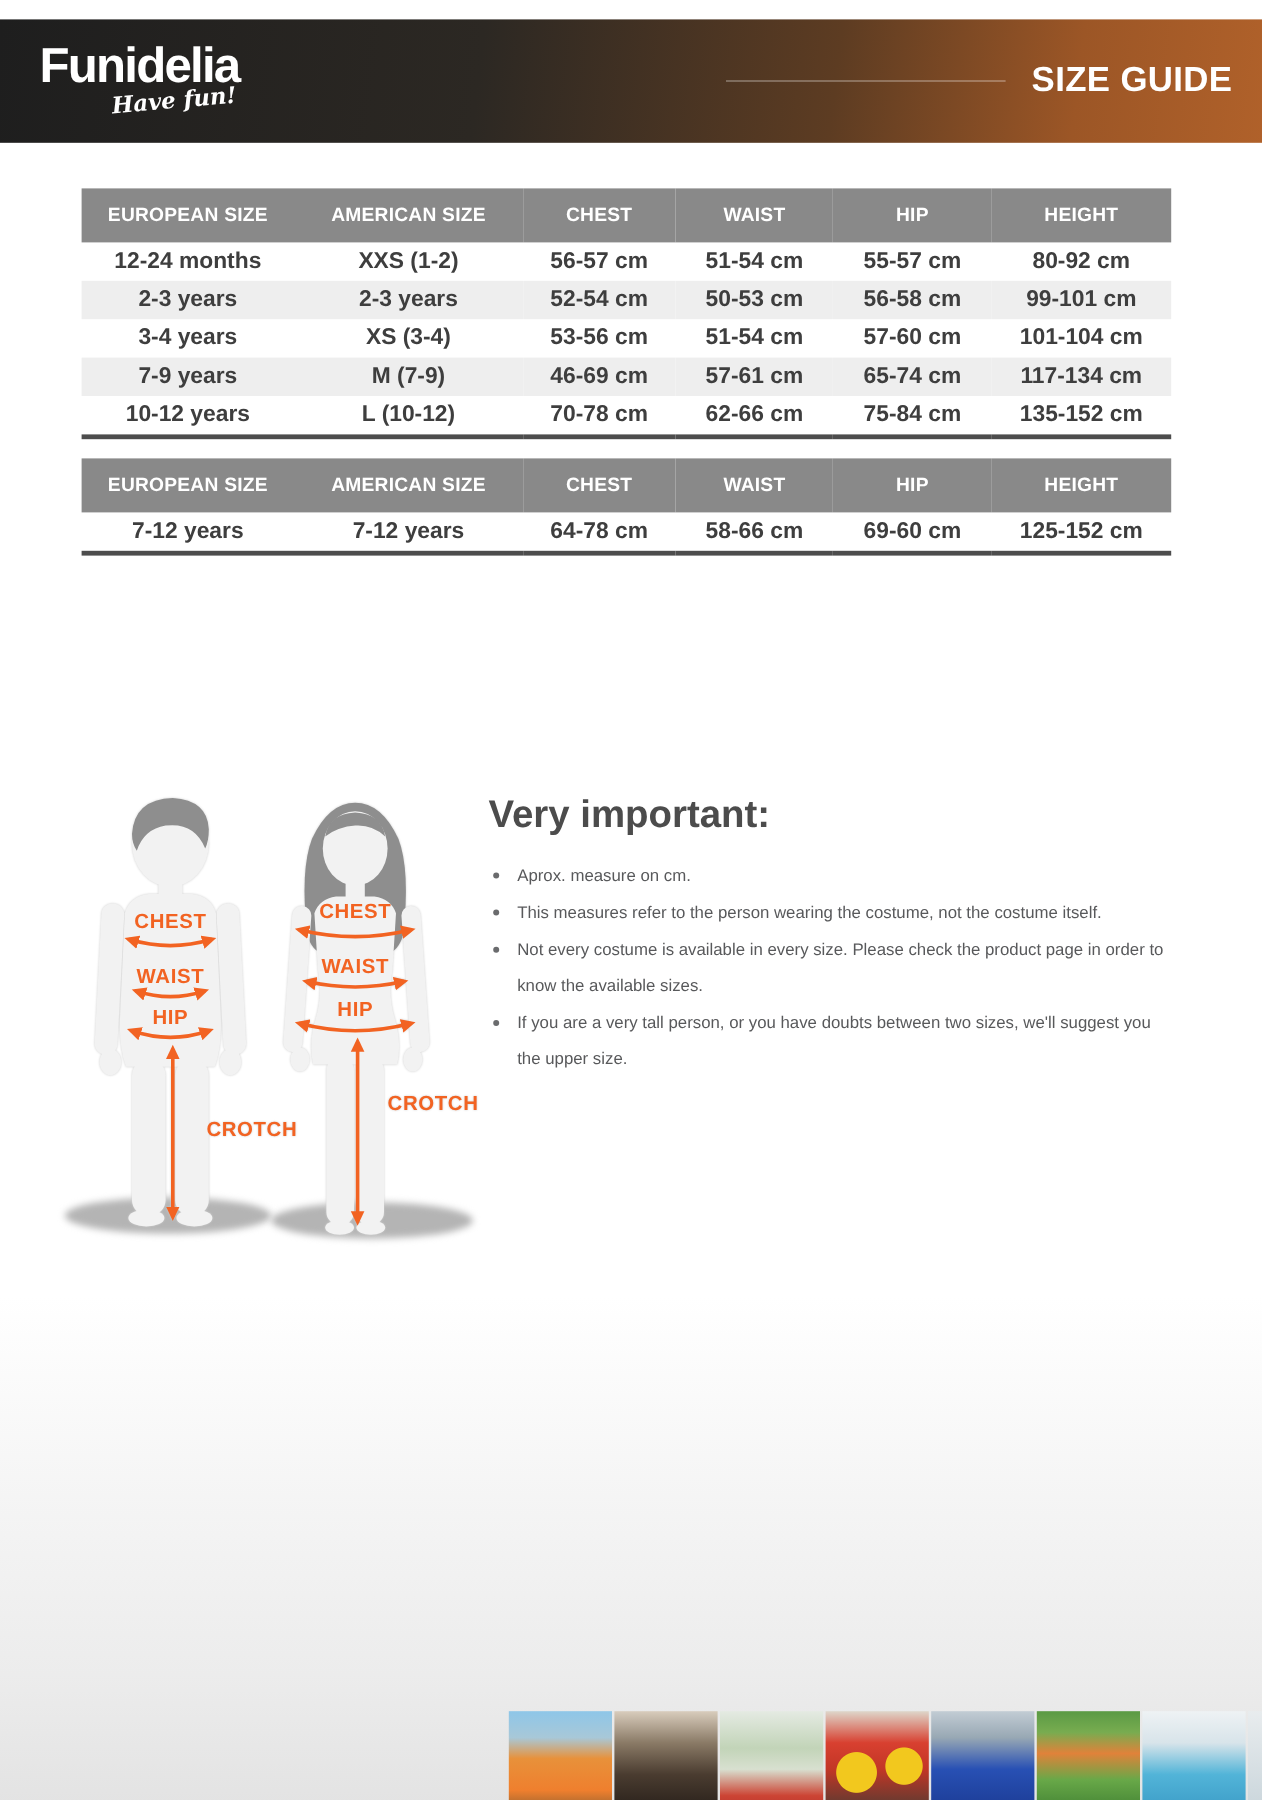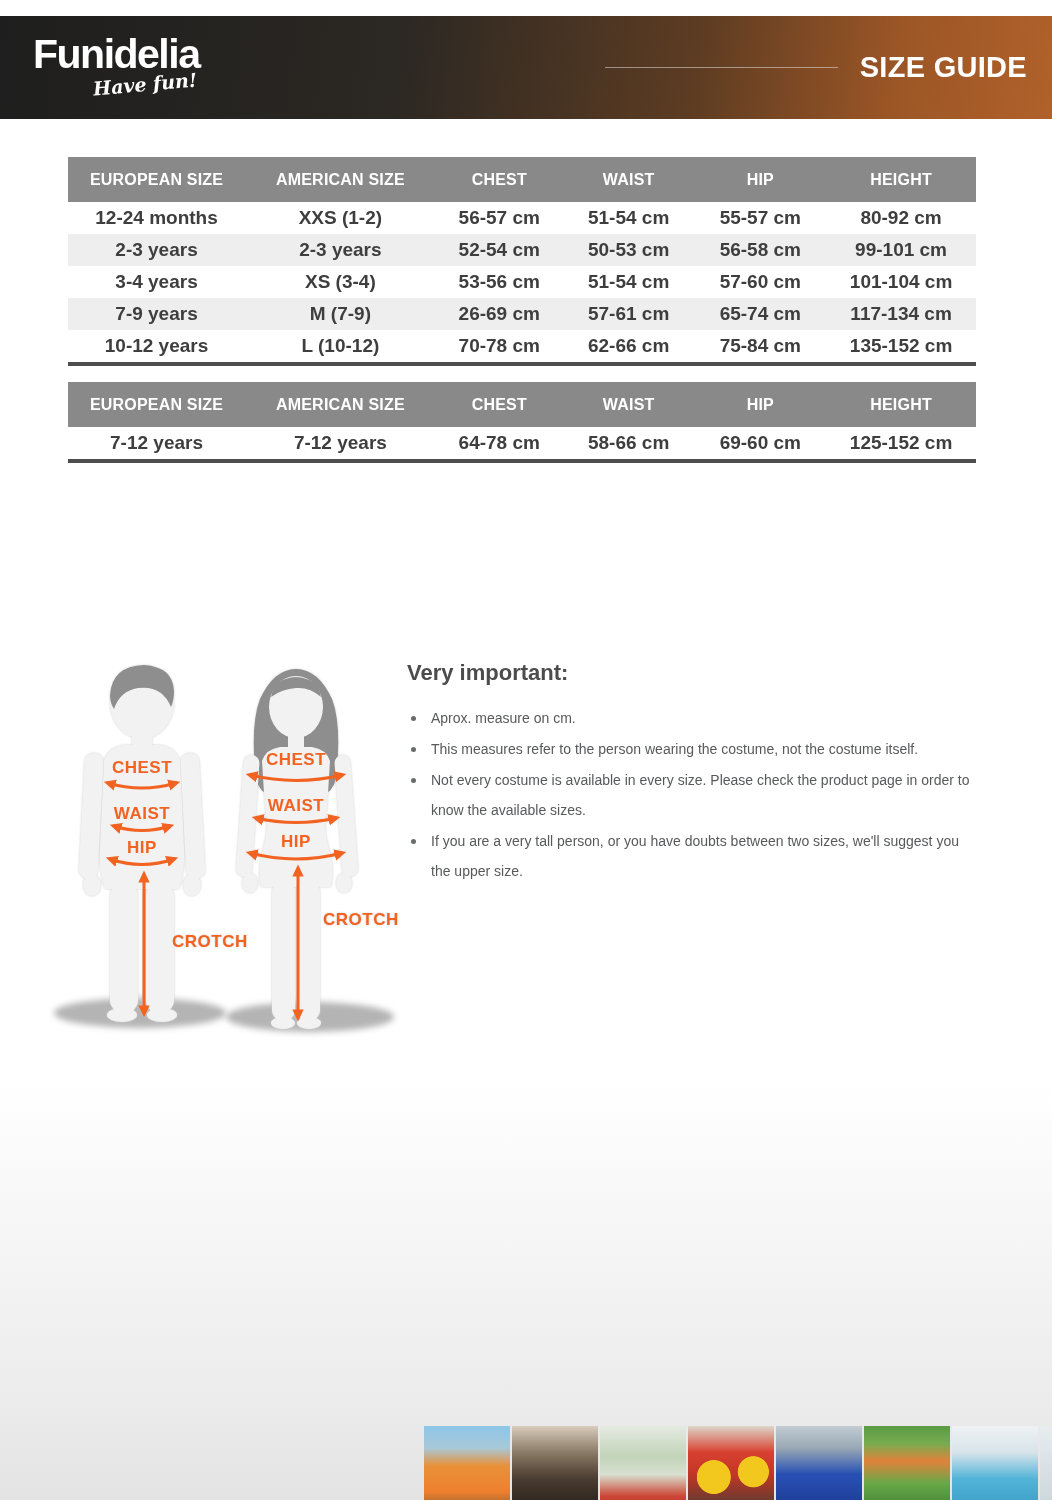--- a/index.html
+++ b/index.html
@@ -46,21 +46,21 @@
   svg.fig { position:absolute; filter:drop-shadow(0 0 1px #cfcfcf); }
   .fig-boy  { left:50px;  top:643px; width:206px; height:372px; }
   .fig-girl { left:226px; top:645px; width:178px; height:372px; }
   .fig .skin { fill:#f2f2f2; }
   .fig .hair { fill:#8e8e8e; }
   .fig .measure { stroke:#f26322; fill:none; stroke-width:3; stroke-linecap:round; }
   .fig text { font:bold 17px "Liberation Sans", sans-serif; fill:#f26322; letter-spacing:0.5px; }
 
   
   .notes { position:absolute; left:407px; top:644px; width:570px; color:#58595b; }
-  .notes h2 { margin:0 0 16px 0; font-size:22px; font-weight:bold; color:#4c4c4c; }
+  .notes h2 { margin:0 0 16px 0; font-size:32px; font-weight:bold; color:#4c4c4c; }
   .notes ul { margin:0; padding-left:21px; font-size:14px; line-height:30px; }
   .notes li { padding-left:3px; }
   .notes li::marker { color:#6a6b6d; font-size:18px; }
 
   
   .photo-strip { position:absolute; left:424px; top:1410px; display:flex; gap:2px; }
   .tile { width:86px; height:88px; flex:0 0 auto; }
   .t1 { background:linear-gradient(180deg,#8ec6e8 0%,#a8c8d8 25%,#e8913a 45%,#ef7f2e 75%,#7a5a30 100%); }
   .t2 { background:linear-gradient(180deg,#d8ccbc 0%,#8a7a66 30%,#4a3c30 60%,#221b16 100%); }
   .t3 { background:linear-gradient(180deg,#e4eae2 0%,#c2d4b8 35%,#d8e0d0 55%,#cc4434 80%,#b03028 100%); }
@@ -130,21 +130,21 @@
             <td>3-4 years</td>
             <td>XS (3-4)</td>
             <td>53-56 cm</td>
             <td>51-54 cm</td>
             <td>57-60 cm</td>
             <td>101-104 cm</td>
           </tr>
           <tr>
             <td>7-9 years</td>
             <td>M (7-9)</td>
-            <td>26-69 cm</td>
+            <td>46-69 cm</td>
             <td>57-61 cm</td>
             <td>65-74 cm</td>
             <td>117-134 cm</td>
           </tr>
           <tr>
             <td>10-12 years</td>
             <td>L (10-12)</td>
             <td>70-78 cm</td>
             <td>62-66 cm</td>
             <td>75-84 cm</td>

